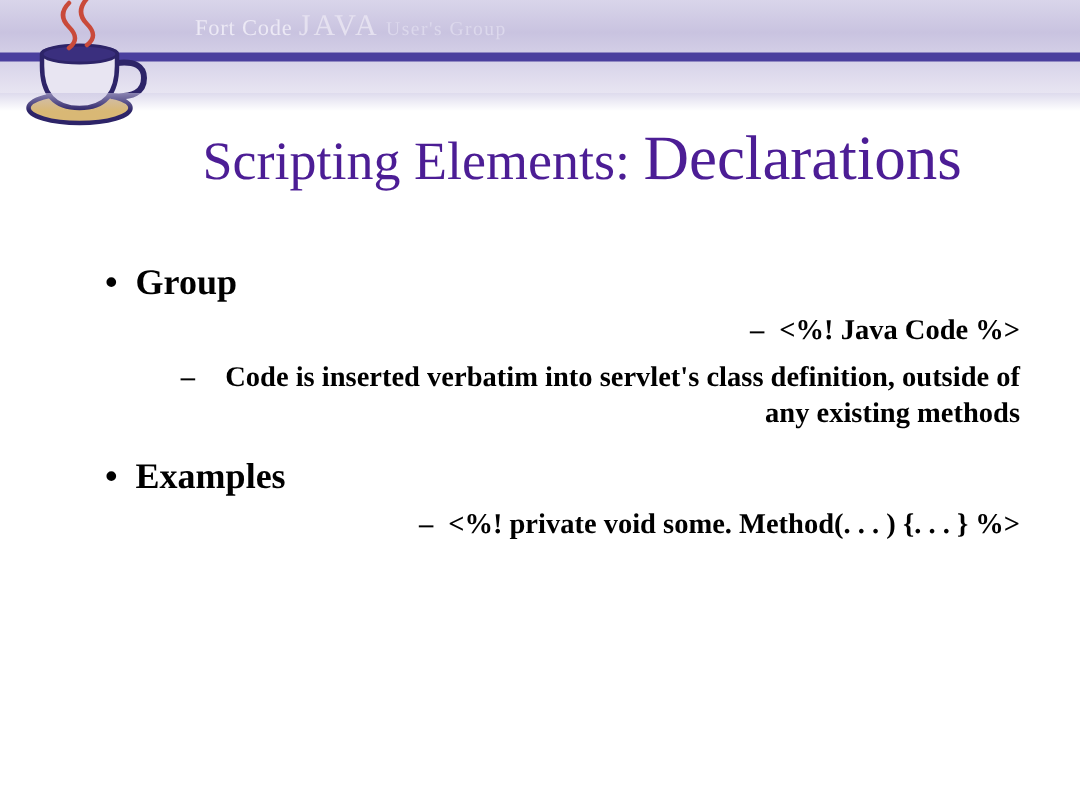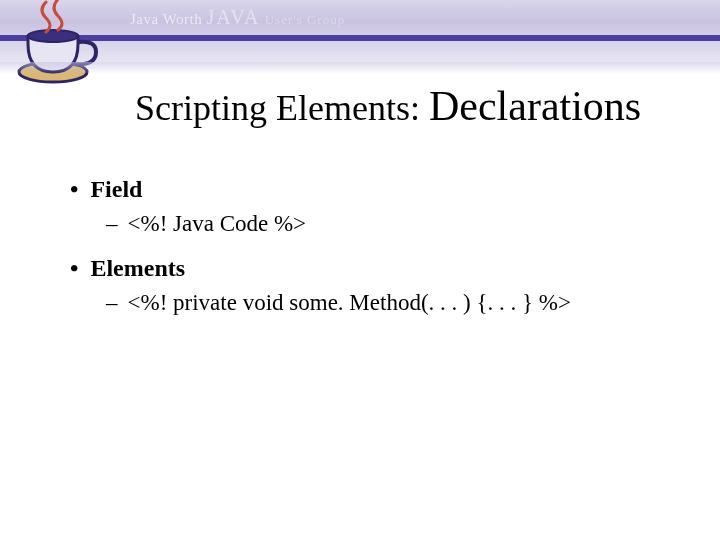--- a/index.html
+++ b/index.html
@@ -65,21 +65,21 @@
     left: 0;
     width: 720px;
     height: 12px;
     background: linear-gradient(to bottom, rgba(200,195,225,0.6), rgba(255,255,255,0));
   }
   .slide-title {
     position: absolute;
     top: 82px;
     left: 135px;
     font-size: 36px;
-    color: #000000;
+    color: #4c1d95;
     font-family: "Times New Roman", serif;
   }
   .slide-title .big {
     font-size: 42px;
   }
   .content {
     position: absolute;
     top: 160px;
     left: 70px;
     right: 40px;
@@ -90,59 +90,61 @@
     margin: 16px 0 6px 0;
     font-weight: bold;
     font-size: 24px;
   }
   .bullet1::before {
     content: "•";
     margin-right: 12px;
   }
   .bullet2 {
     margin: 6px 0 6px 36px;
-    font-size: 23px;
-    font-weight: normal;
+    font-size: 19px;
+    font-weight: bold;
     line-height: 1.3;
+    text-align: right;
   }
   .bullet2::before {
     content: "–";
     margin-right: 10px;
   }
   .bullet2 .hang {
     display: inline-block;
     vertical-align: top;
     max-width: 540px;
   }
 </style>
 </head>
 <body>
 
 <div class="header-band">
   <div class="blue-stripe"></div>
   <div class="header-text">
-    <span>Java Worth</span>
+    <span>Fort Code</span>
     <span class="java">JAVA</span>
     <span class="ug">User's Group</span>
   </div>
   <svg class="coffee-logo" viewBox="0 0 100 100">
     <ellipse cx="45" cy="78" rx="34" ry="10" fill="#d9b875" stroke="#2d2468" stroke-width="3"></ellipse>
     <path d="M20 50 Q20 78 45 78 Q70 78 70 50 L70 42 Q70 38 45 38 Q20 38 20 42 Z" fill="#e8e5f2" stroke="#2d2468" stroke-width="3"></path>
     <ellipse cx="45" cy="42" rx="25" ry="6" fill="#3a2f7e" stroke="#2d2468" stroke-width="2"></ellipse>
     <path d="M70 48 Q88 46 88 58 Q88 72 66 70" fill="none" stroke="#2d2468" stroke-width="4"></path>
     <path d="M38 8 Q30 16 38 24 Q46 32 38 38" fill="none" stroke="#c94a3a" stroke-width="3" stroke-linecap="round"></path>
     <path d="M50 5 Q42 14 50 22 Q58 30 50 36" fill="none" stroke="#c94a3a" stroke-width="3" stroke-linecap="round"></path>
   </svg>
 </div>
 <div class="under-shadow"></div>
 
 <div class="slide-title">
   <span>Scripting Elements: </span><span class="big">Declarations</span>
 </div>
 
 <div class="content">
-  <div class="bullet1"><span>Field</span></div>
+  <div class="bullet1"><span>Group</span></div>
   <div class="bullet2"><span class="hang">&lt;%! Java Code %&gt;</span></div>
 
+  <div class="bullet2"><span class="hang">Code is inserted verbatim into servlet's class definition, outside of any existing methods</span></div>
 
-  <div class="bullet1"><span>Elements</span></div>
+  <div class="bullet1"><span>Examples</span></div>
   <div class="bullet2"><span class="hang">&lt;%! private void some. Method(. . . ) {. . . } %&gt;</span></div>
 </div>
 
 </body></html>

